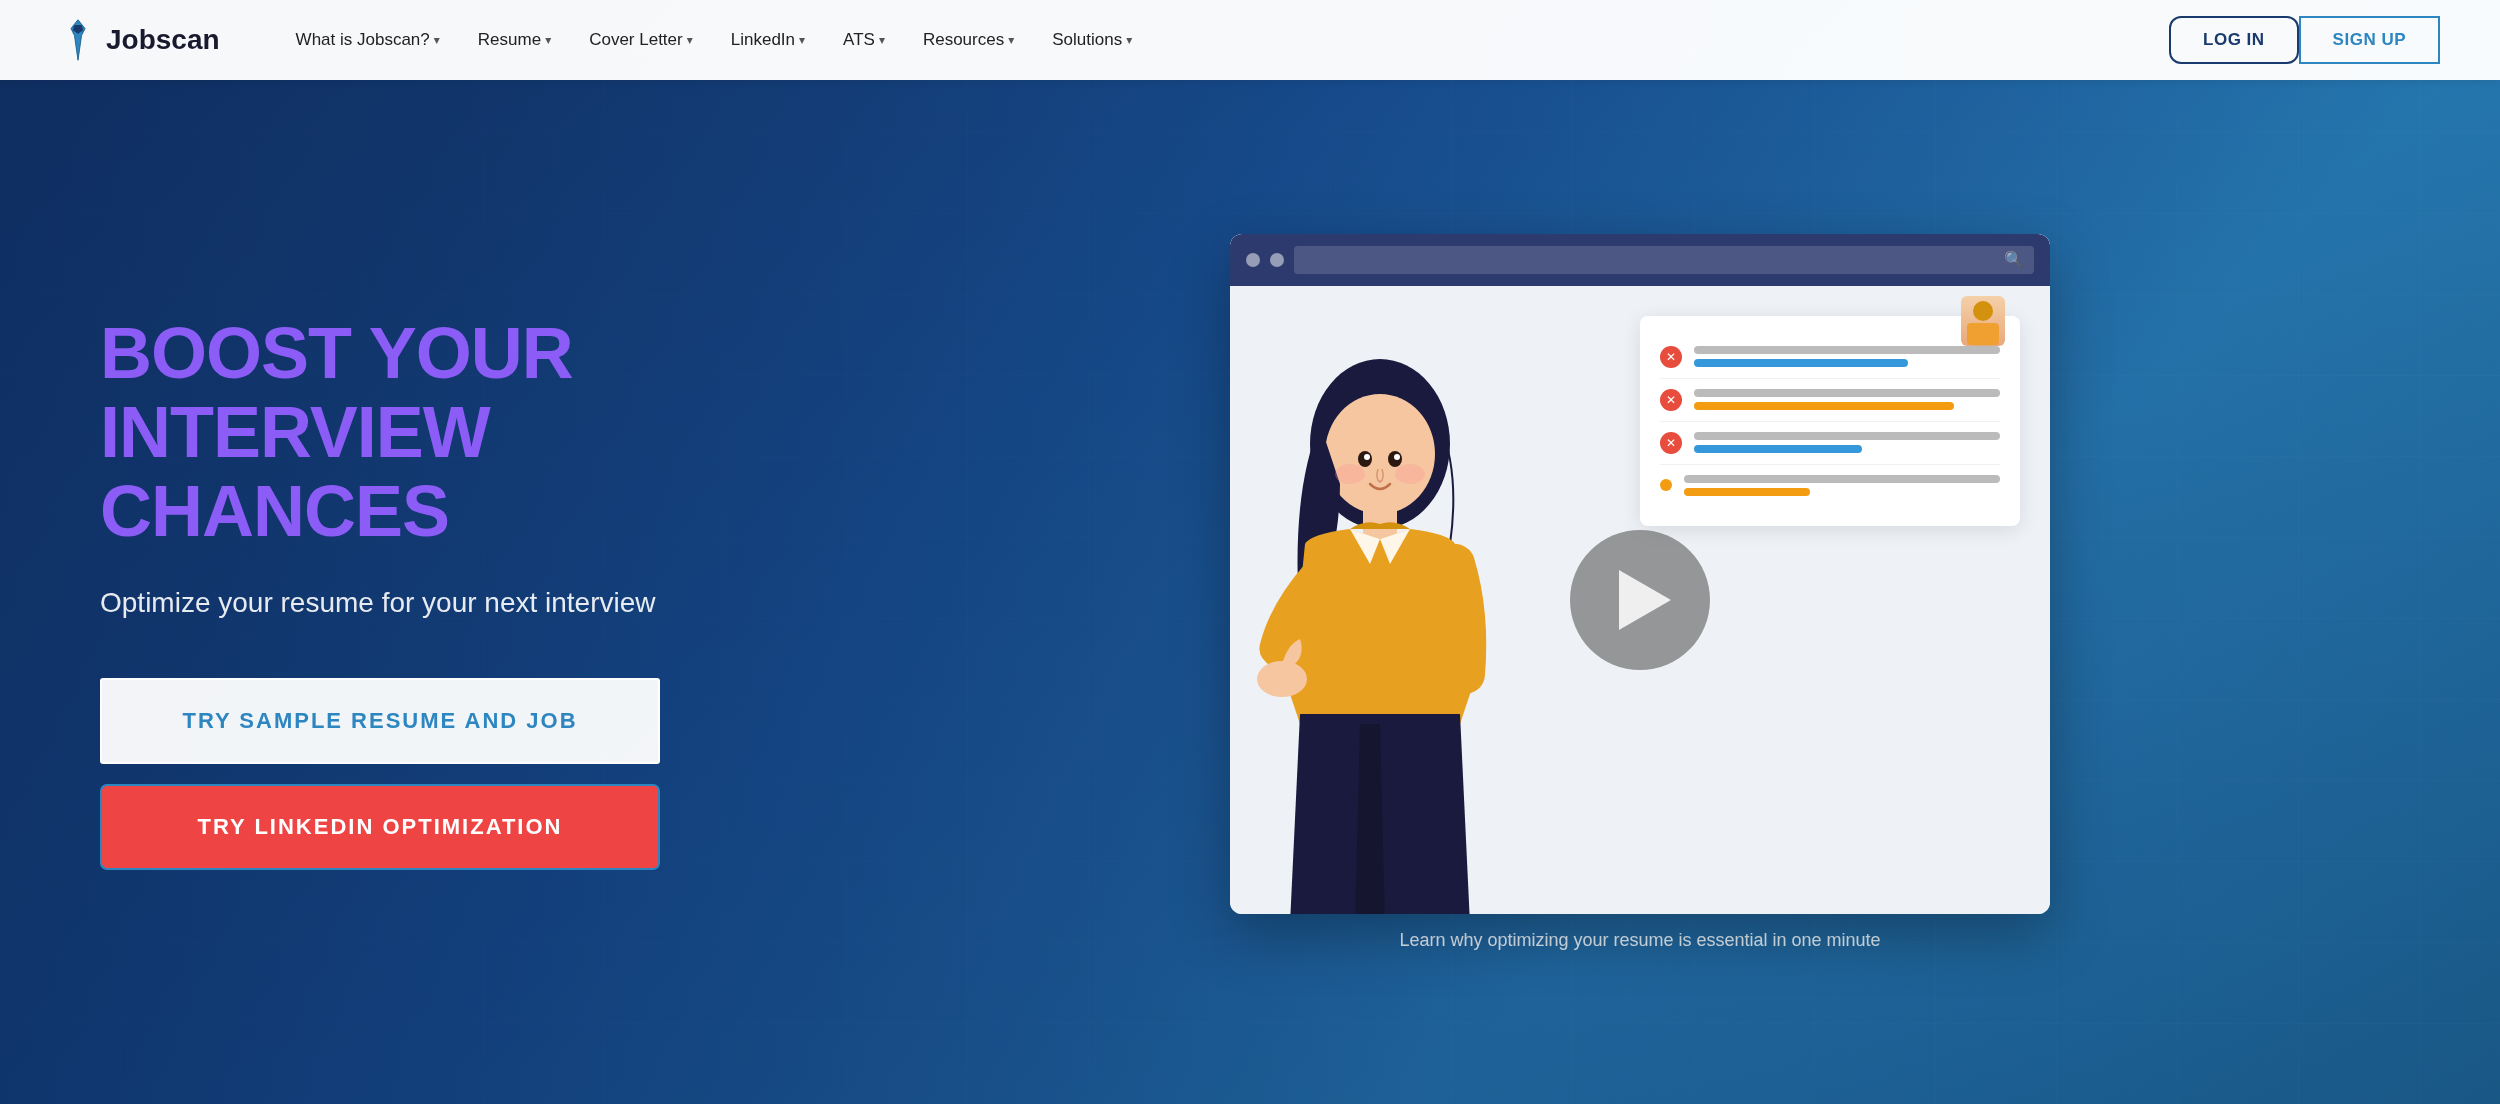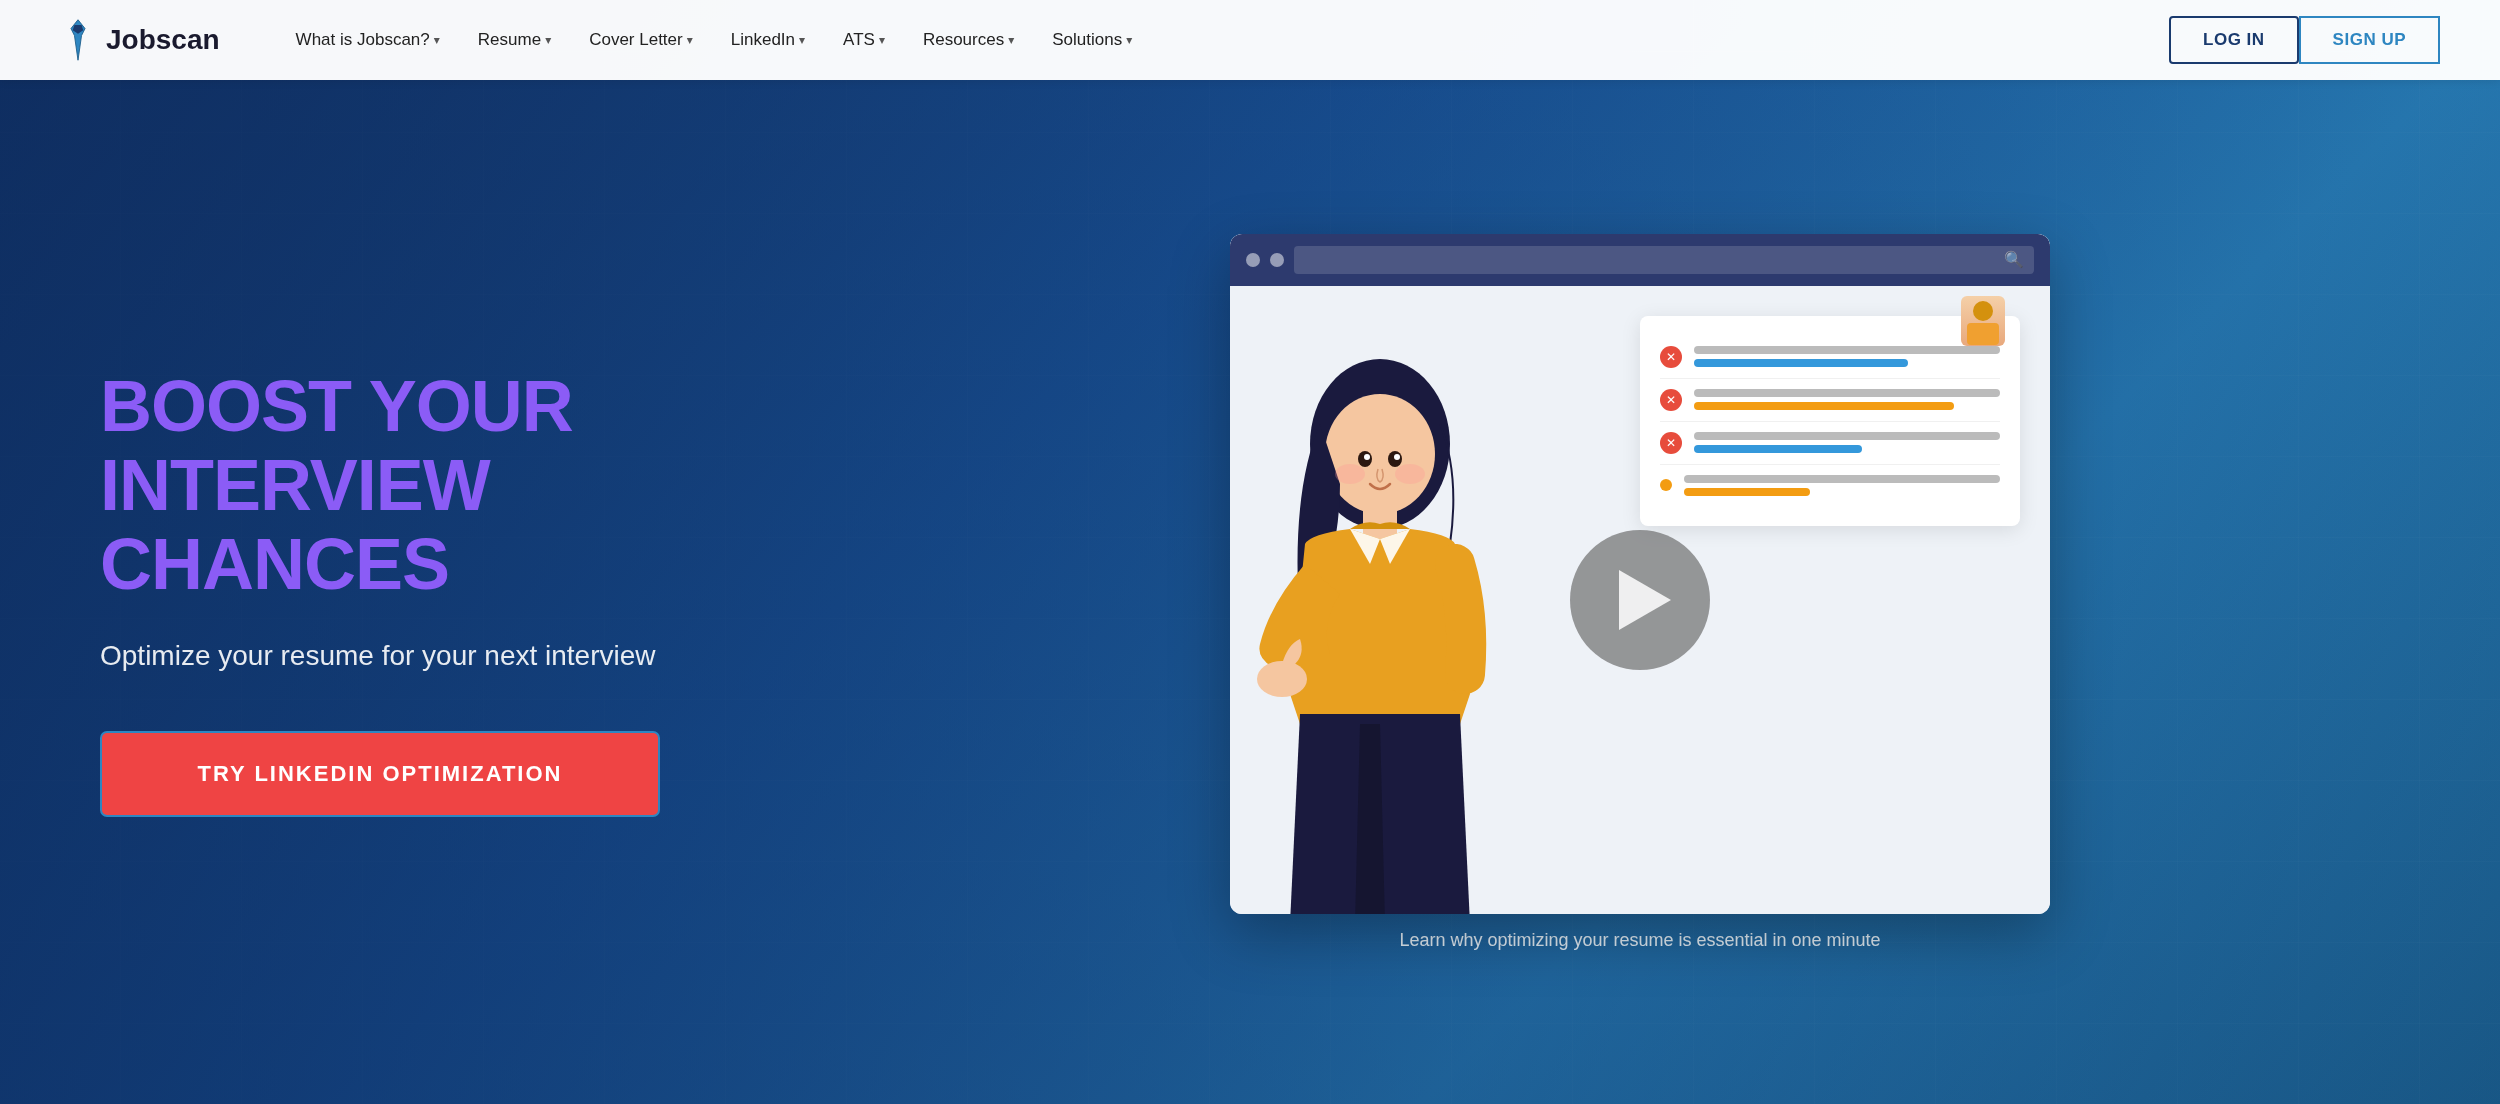--- a/index.html
+++ b/index.html
@@ -61,21 +61,21 @@
     }
     .btn-login {
       padding: 12px 32px;
       border: 2px solid #1a3a6e;
       background: transparent;
       color: #1a3a6e;
       font-size: 17px;
       font-weight: 700;
       cursor: pointer;
       letter-spacing: 0.5px;
-      border-radius: 4px;
+      border-radius: 12px;
     }
     .btn-signup {
       padding: 12px 32px;
       border: 2px solid #2e86c1;
       background: transparent;
       color: #2e86c1;
       font-size: 17px;
       font-weight: 700;
       cursor: pointer;
       letter-spacing: 0.5px;
@@ -360,20 +360,21 @@
 <section class="hero">
   <div class="hero-bg"></div>
   <div class="hero-bg-overlay"></div>
 
   <div class="hero-content">
 
     <div class="hero-left">
       <h1 class="hero-headline">BOOST YOUR INTERVIEW CHANCES</h1>
       <p class="hero-subheadline">Optimize your resume for your next interview</p>
       <div class="hero-buttons">
+        <button class="btn-sample">TRY SAMPLE RESUME AND JOB</button>
         <button class="btn-linkedin">TRY LINKEDIN OPTIMIZATION</button>
       </div>
     </div>
 
     <div class="hero-right">
       <div class="video-panel">
 
         <div class="browser-chrome">
           <div class="browser-dot"></div>
           <div class="browser-dot"></div>

